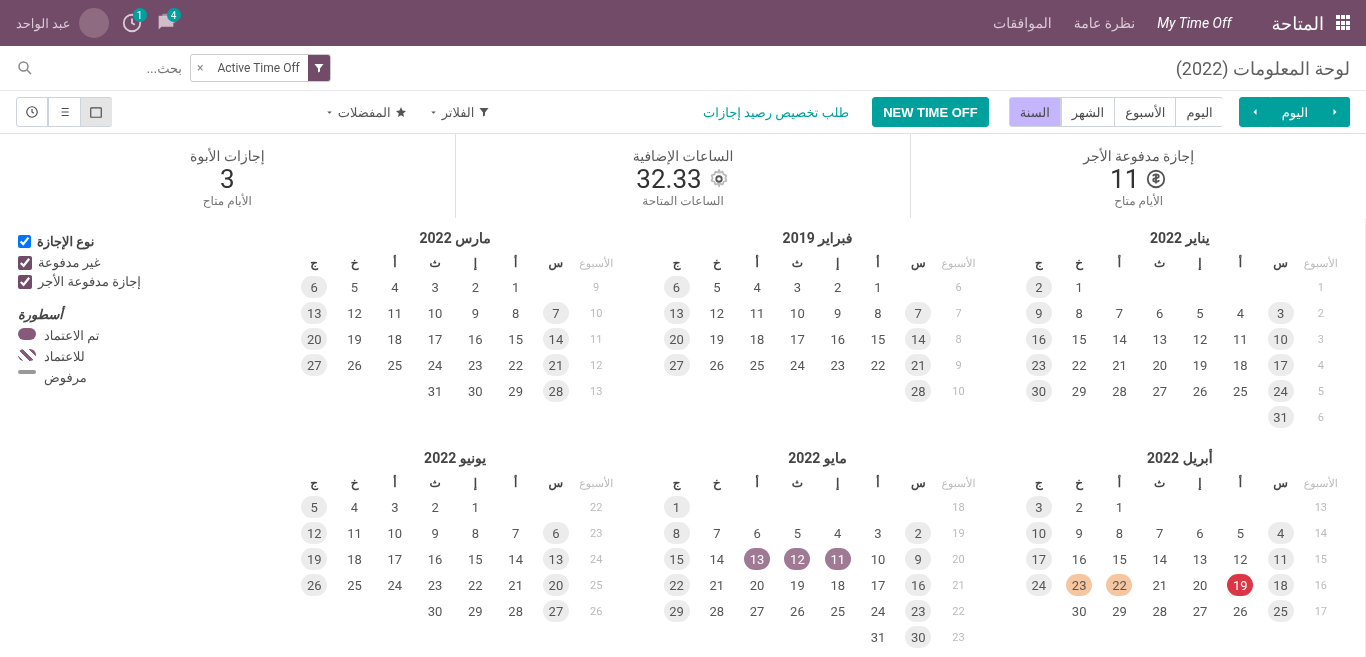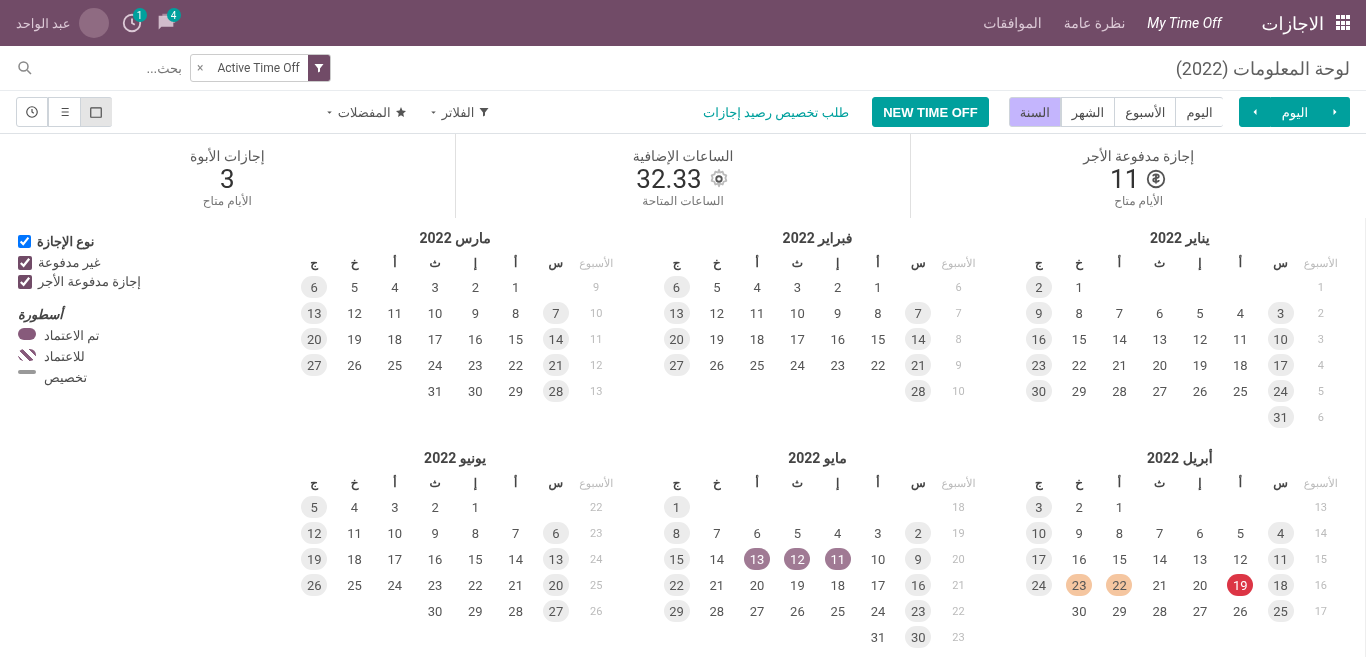--- a/index.html
+++ b/index.html
@@ -136,21 +136,21 @@
       <span></span>
         <span></span>
         <span></span>
         <span></span>
         <span></span>
         <span></span>
         <span></span>
         <span></span>
         <span></span>
     </span>
-    <span class="nav-title">الاجازات</span>
+    <span class="nav-title">المتاحة</span>
   </div>
   <div class="nav-menu">
     <a class="active">My Time Off</a>
     <a>نظرة عامة</a>
     <a>الموافقات</a>
   </div>
   <div class="nav-spacer"></div>
   <div class="nav-right">
     <span class="bubble">
       <svg class="bubble-icon" viewBox="0 0 24 24" fill="currentColor">
@@ -370,21 +370,21 @@
                 <td></td>
                 <td></td>
                 <td></td>
                 <td></td>
                 <td></td>
               </tr>
             </tbody>
           </table>
         </div>
         <div class="month">
-          <div class="month-title">فبراير 2022</div>
+          <div class="month-title">فبراير 2019</div>
           <table>
             <thead>
               <tr>
                 <th class="weekno-h">الأسبوع</th>
                 <th>س</th>
                 <th>أ</th>
                 <th>إ</th>
                 <th>ث</th>
                 <th>أ</th>
                 <th>خ</th>
@@ -752,18 +752,18 @@
       <div class="side-heading" style="font-style:italic">أسطورة</div>
       <div class="legend-item">
         <span>تم الاعتماد</span>
           <span class="swatch approved"></span>
       </div>
       <div class="legend-item">
         <span>للاعتماد</span>
           <span class="swatch pending"></span>
       </div>
       <div class="legend-item">
-        <span>تخصيص</span>
+        <span>مرفوض</span>
           <span class="swatch refused"></span>
       </div>
     </div>
   </div>
 </div>
 
 </body></html>

